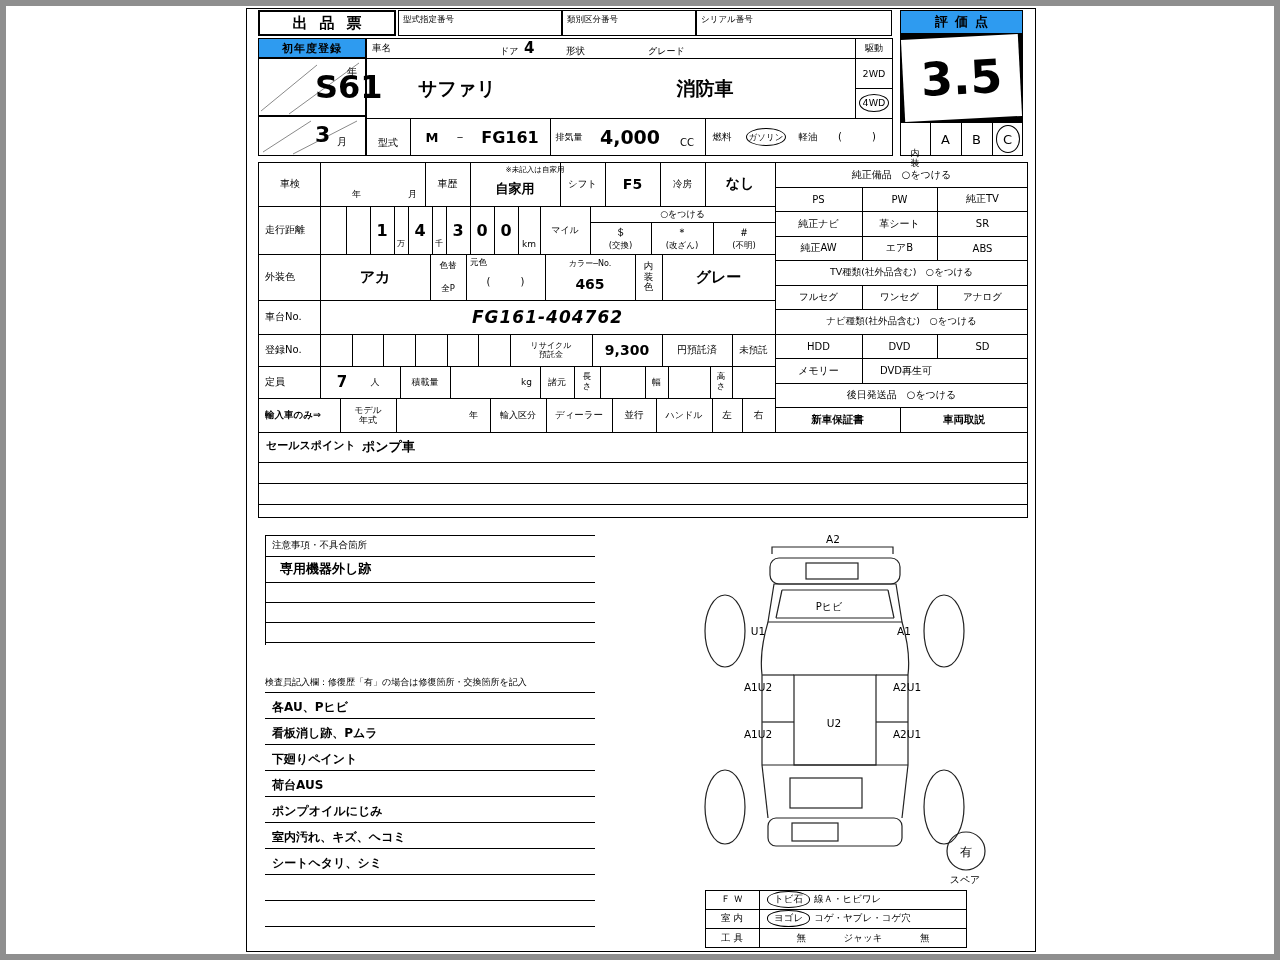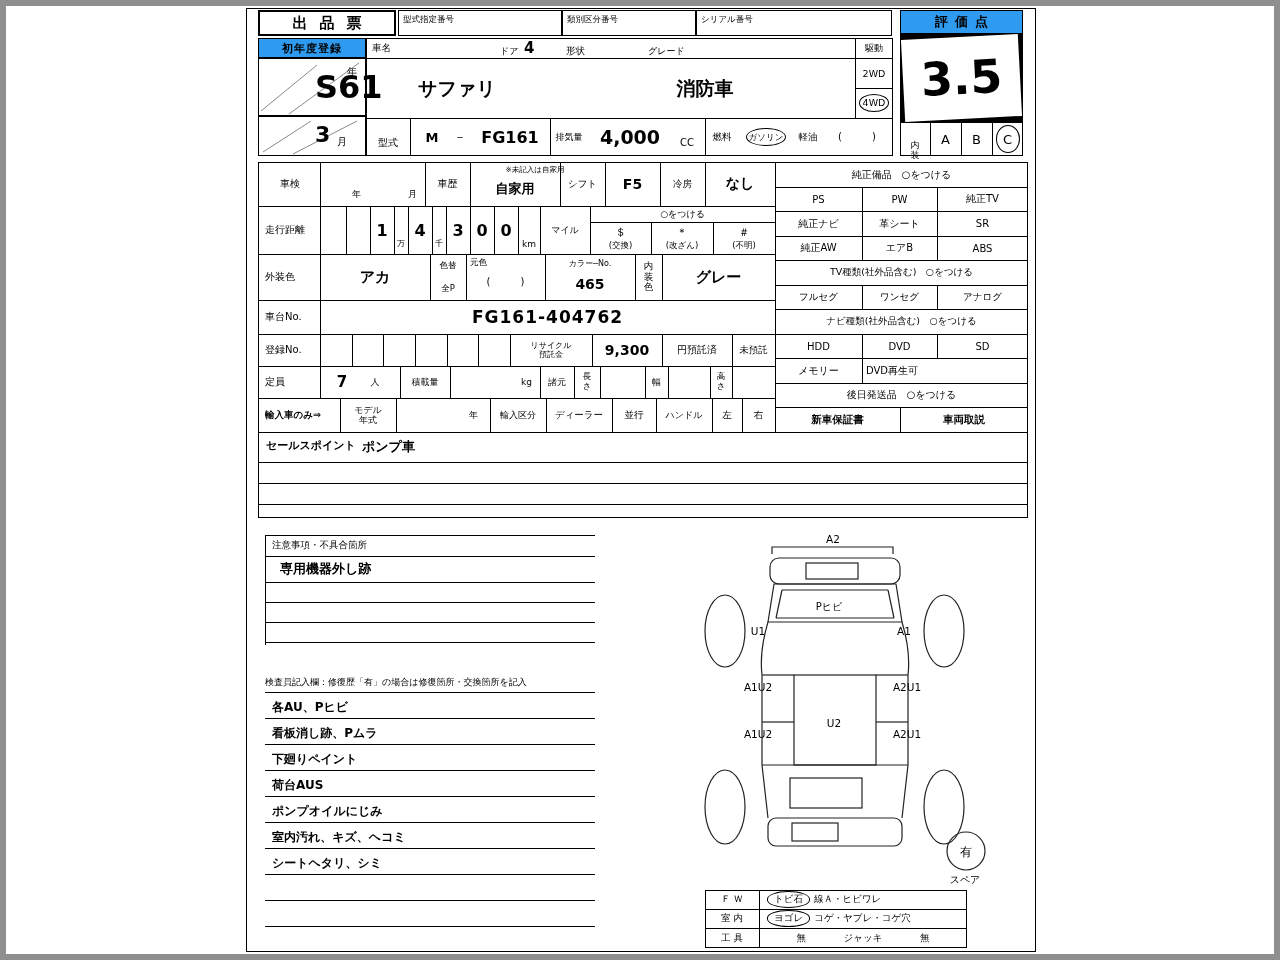--- a/index.html
+++ b/index.html
@@ -98,21 +98,21 @@
 
 <div class="a" style="left:900px;top:34px;width:123px;height:88px;background:#000;overflow:hidden;">
   <div class="a ct" style="left:3px;top:3px;width:117px;height:82px;background:#fff;transform:rotate(-3deg);">
     <span class="b" style="font-size:46px;">3.5</span>
   </div>
 </div>
 <div class="a bd" style="left:900px;top:122px;width:123px;height:34px;background:#fff;"></div>
 <div class="vl" style="left:930px;top:122px;height:34px;"></div>
 <div class="vl" style="left:961px;top:122px;height:34px;"></div>
 <div class="vl" style="left:992px;top:122px;height:34px;"></div>
-<div class="a ct" style="left:900px;top:132px;width:30px;height:36px;">
+<div class="a ct" style="left:900px;top:140px;width:30px;height:36px;">
   <div class="wrap" style="width:12px;font-size:9px;">内装</div>
 </div>
 <div class="a ct" style="left:930px;top:122px;width:31px;height:34px;font-size:13px;">A</div>
 <div class="a ct" style="left:961px;top:122px;width:31px;height:34px;font-size:13px;">B</div>
 <div class="a ct" style="left:992px;top:122px;width:31px;height:34px;">
   <span class="ct" style="width:22px;height:26px;border:1.6px solid #000;border-radius:50%;font-size:13px;">C</span>
 </div>
 
 <div class="a bd" style="left:258px;top:162px;width:770px;height:356px;"></div>
 <div class="vl" style="left:775px;top:162px;height:270px;"></div>
@@ -196,21 +196,21 @@
 <div class="a ct" style="left:466px;top:268px;width:79px;height:28px;font-size:10px;">(　　　)</div>
 <div class="a ct" style="left:545px;top:256px;width:90px;height:14px;font-size:8px;">カラー─No.</div>
 <div class="a ct b" style="left:545px;top:270px;width:90px;height:28px;font-size:14px;">465</div>
 <div class="a ct" style="left:635px;top:254px;width:27px;height:46px;">
   <div class="wrap" style="width:12px;font-size:9.5px;">内装色</div>
 </div>
 <div class="a ct b" style="left:662px;top:254px;width:113px;height:46px;font-size:15px;">グレー</div>
 
 <div class="vl" style="left:320px;top:300px;height:34px;"></div>
 <div class="a lab" style="left:258px;top:300px;width:62px;height:34px;">車台No.</div>
-<div class="a ct b" style="left:320px;top:300px;width:455px;height:34px;font-size:17px;letter-spacing:1px;">FG161-404762</div>
+<div class="a ct b" style="left:320px;top:300px;width:455px;height:34px;font-size:17px;letter-spacing:1px;font-style:italic;">FG161-404762</div>
 
 <div class="vl" style="left:320px;top:334px;height:32px;"></div>
 <div class="vl" style="left:352px;top:334px;height:32px;"></div>
 <div class="vl" style="left:383px;top:334px;height:32px;"></div>
 <div class="vl" style="left:415px;top:334px;height:32px;"></div>
 <div class="vl" style="left:447px;top:334px;height:32px;"></div>
 <div class="vl" style="left:478px;top:334px;height:32px;"></div>
 <div class="vl" style="left:510px;top:334px;height:32px;"></div>
 <div class="vl" style="left:592px;top:334px;height:32px;"></div>
 <div class="vl" style="left:662px;top:334px;height:32px;"></div>
@@ -296,21 +296,21 @@
 <div class="a ct" style="left:937px;top:236px;width:91px;height:24px;font-size:10px;">ABS</div>
 <div class="a ct" style="left:775px;top:260px;width:253px;height:25px;font-size:9.5px;">TV種類(社外品含む)　○をつける</div>
 <div class="a ct" style="left:775px;top:285px;width:87px;height:24px;font-size:9.5px;">フルセグ</div>
 <div class="a ct" style="left:862px;top:285px;width:75px;height:24px;font-size:9.5px;">ワンセグ</div>
 <div class="a ct" style="left:937px;top:285px;width:91px;height:24px;font-size:9.5px;">アナログ</div>
 <div class="a ct" style="left:775px;top:309px;width:253px;height:25px;font-size:9.5px;">ナビ種類(社外品含む)　○をつける</div>
 <div class="a ct" style="left:775px;top:334px;width:87px;height:24px;font-size:10px;">HDD</div>
 <div class="a ct" style="left:862px;top:334px;width:75px;height:24px;font-size:10px;">DVD</div>
 <div class="a ct" style="left:937px;top:334px;width:91px;height:24px;font-size:10px;">SD</div>
 <div class="a ct" style="left:775px;top:358px;width:87px;height:25px;font-size:10px;">メモリー</div>
-<div class="a cl" style="left:862px;top:358px;width:166px;height:25px;padding-left:4px;font-size:10px;">DVD再生可</div>
+<div class="a cl" style="left:862px;top:358px;width:166px;height:25px;padding-left:18px;font-size:10px;">DVD再生可</div>
 <div class="a ct" style="left:775px;top:383px;width:253px;height:24px;font-size:10px;">後日発送品　○をつける</div>
 <div class="a ct b" style="left:775px;top:407px;width:125px;height:25px;font-size:10.5px;">新車保証書</div>
 <div class="a ct b" style="left:900px;top:407px;width:128px;height:25px;font-size:10.5px;">車両取説</div>
 
 <span class="a b" style="left:266px;top:438px;font-size:11px;">セールスポイント</span>
 <span class="a b" style="left:362px;top:438px;font-size:13px;">ポンプ車</span>
 <div class="hl" style="left:258px;top:462px;width:770px;"></div>
 <div class="hl" style="left:258px;top:483px;width:770px;"></div>
 <div class="hl" style="left:258px;top:504px;width:770px;"></div>
 

